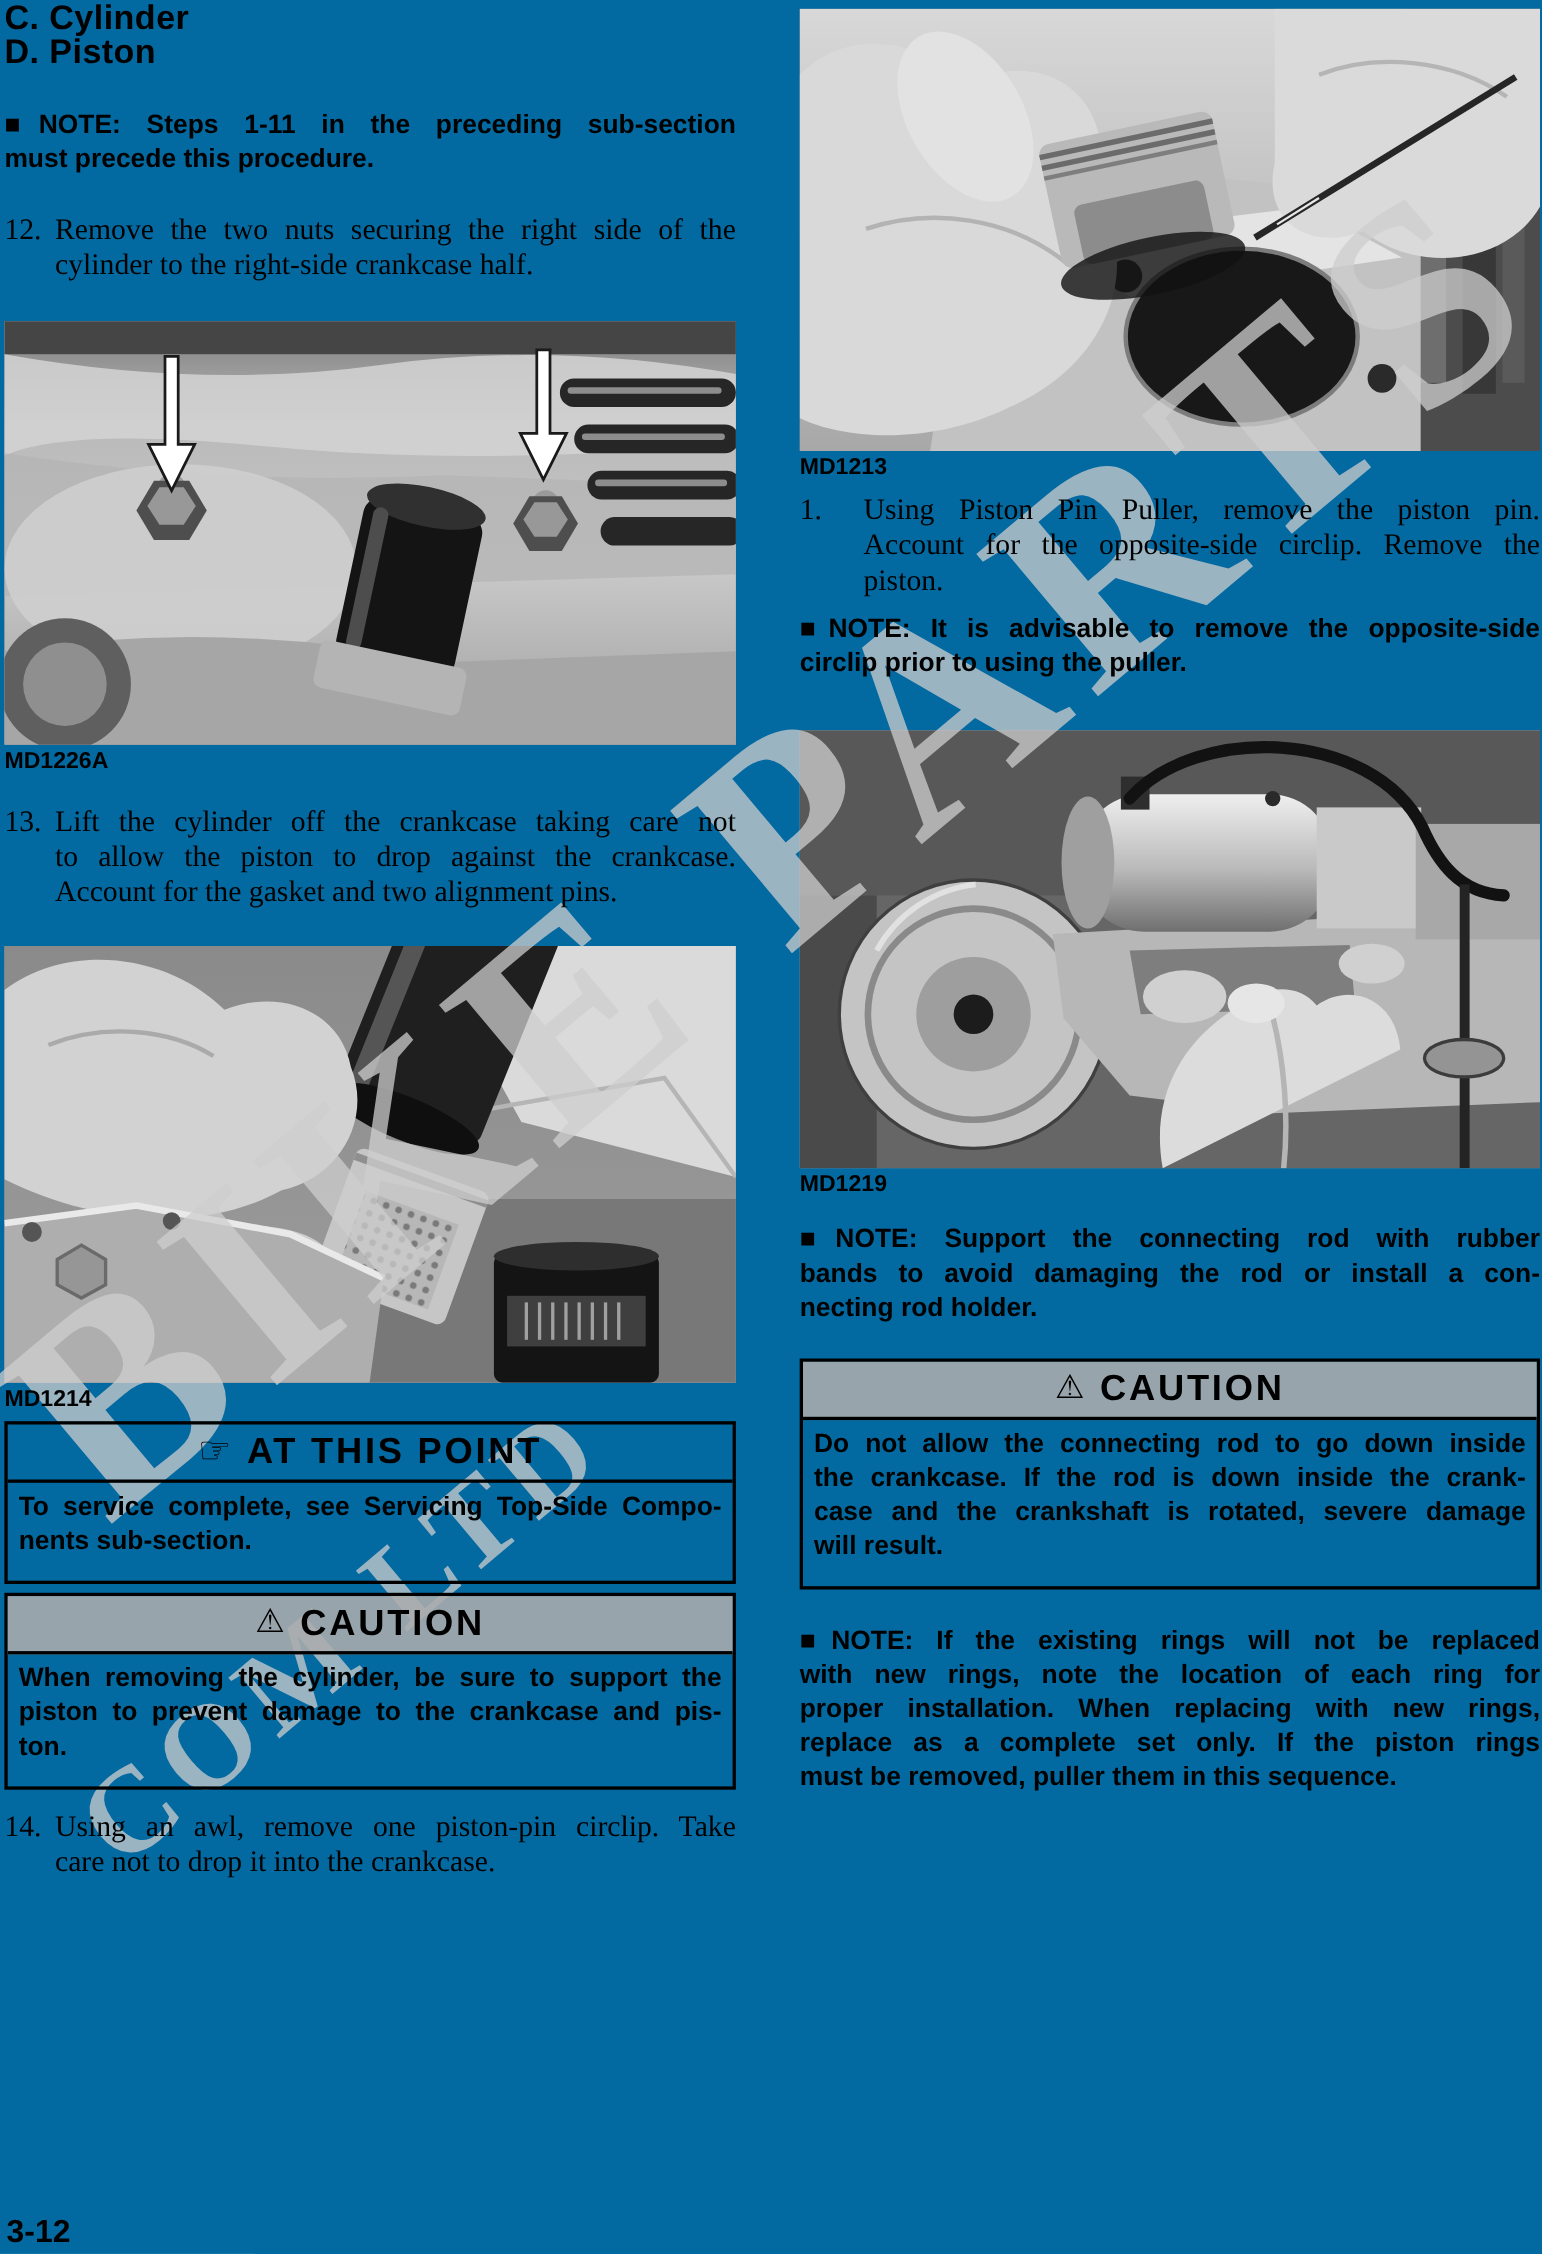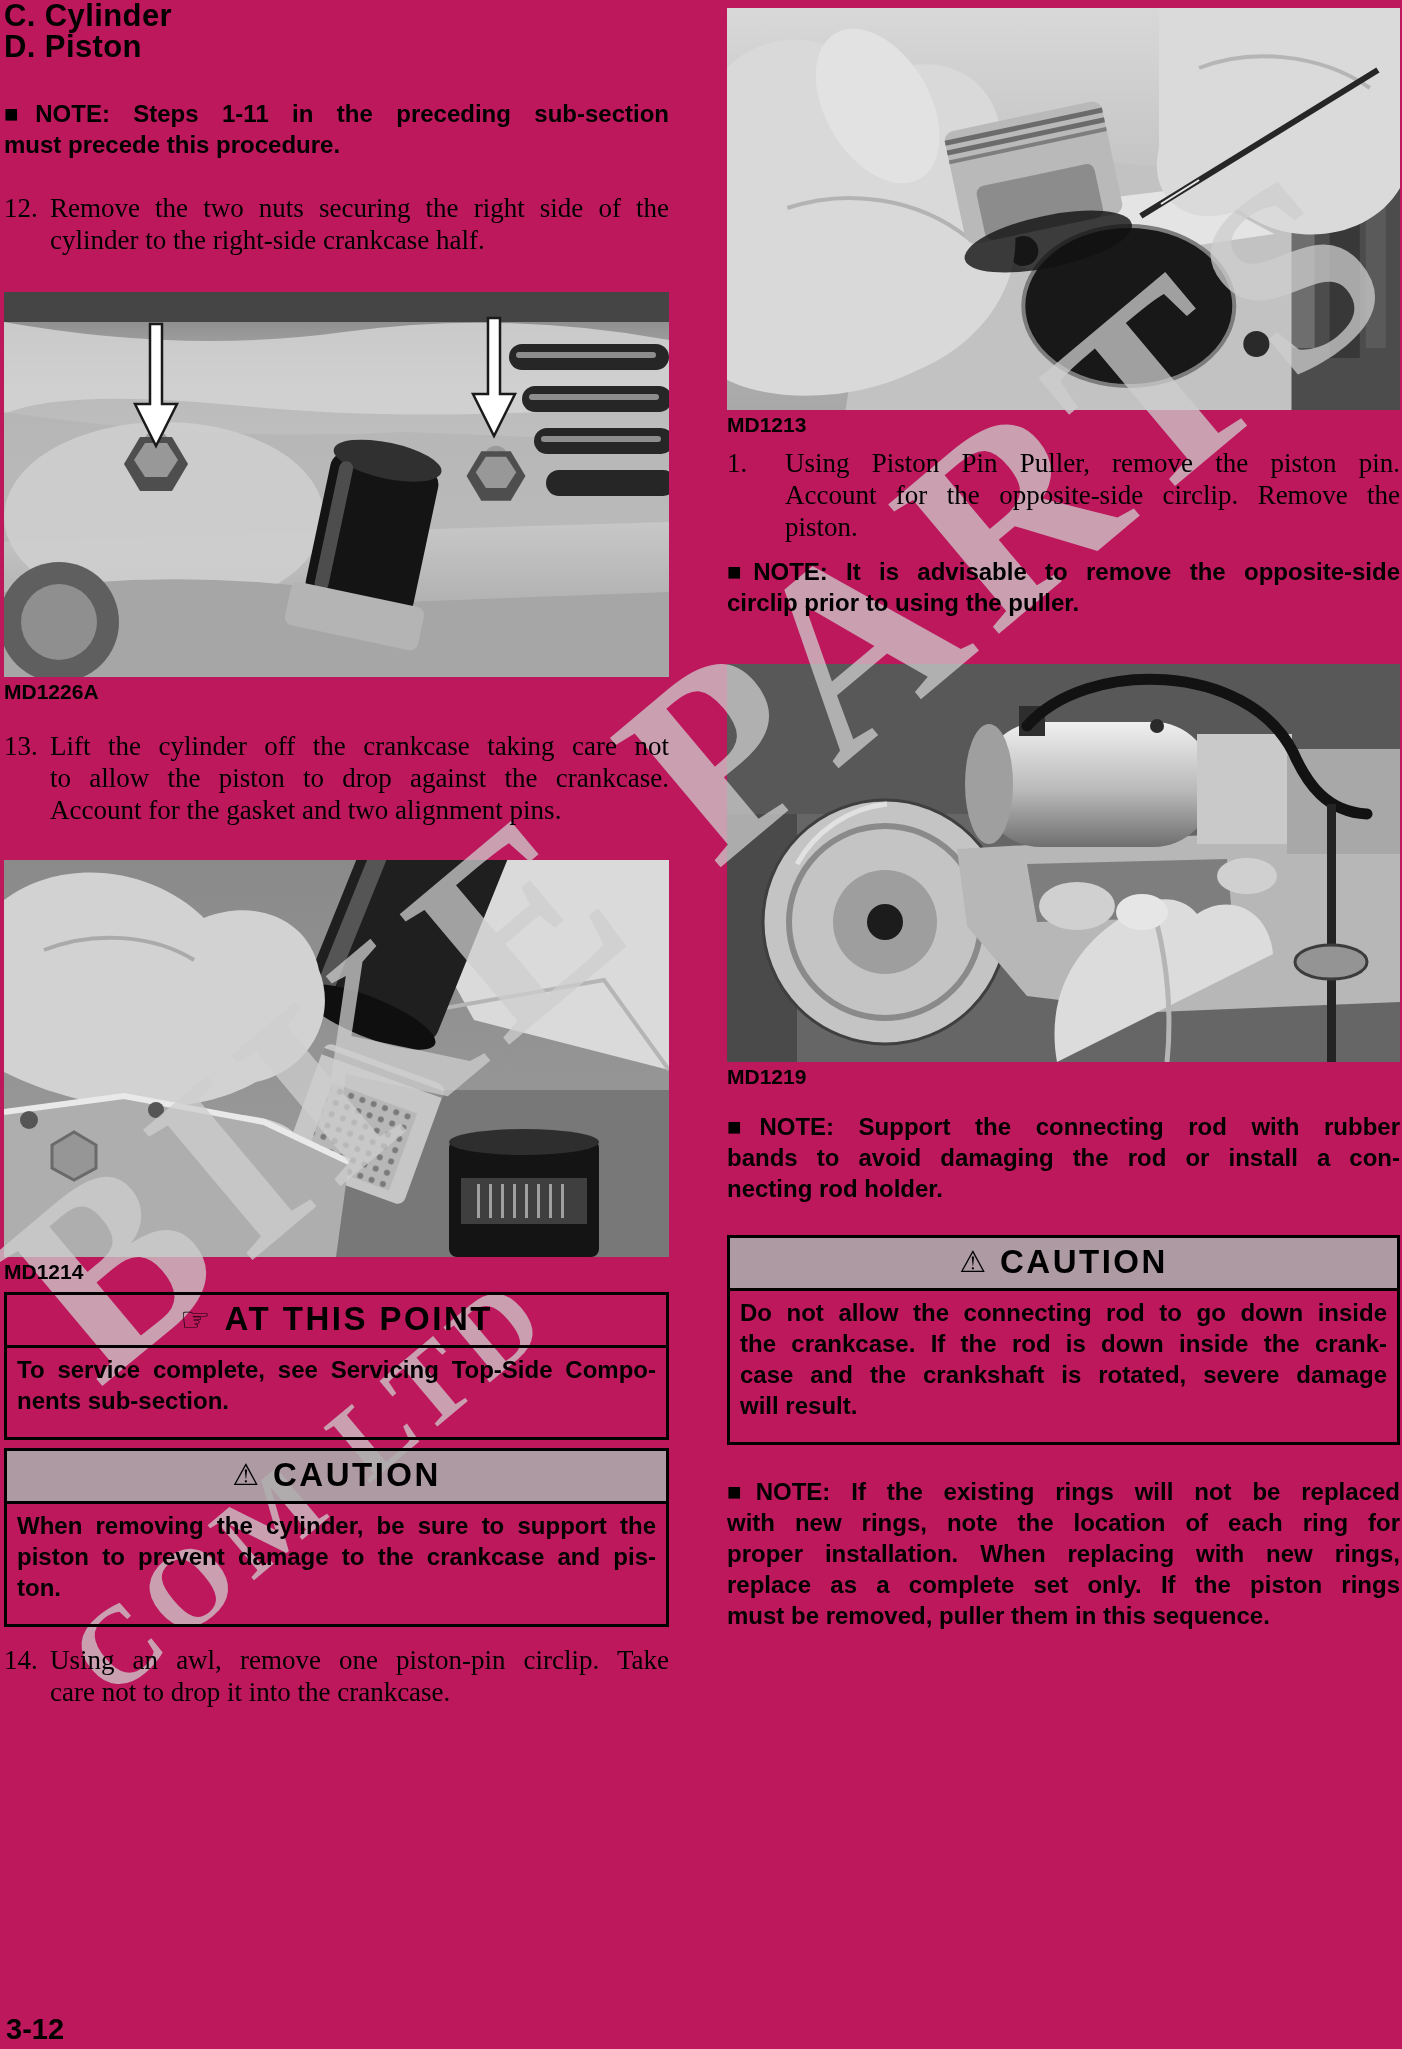--- a/index.html
+++ b/index.html
@@ -1,18 +1,18 @@
 <!DOCTYPE html>
 <html><head>
 <meta charset="utf-8">
 <style>
   html,body { margin:0; padding:0; background:#e8e8e8; }
   .page {
     position:relative; width:1402px; height:2049px; margin:0 auto;
-    background:#be185d; overflow:hidden;
+    background:#0369a1; overflow:hidden;
     font-family:"Liberation Sans","DejaVu Sans",sans-serif;
     color:#000;
   }
   .col { position:absolute; top:0; }
   .col-left  { left:4px;   width:665px; }
   .col-right { left:727px; width:673px; }
 
   .heading { position:relative; z-index:3; font:700 31px/31px "Liberation Sans","DejaVu Sans",sans-serif; letter-spacing:.4px; }
 
   .note { position:relative; z-index:3; font:700 24px/31px "Liberation Sans","DejaVu Sans",sans-serif; }

